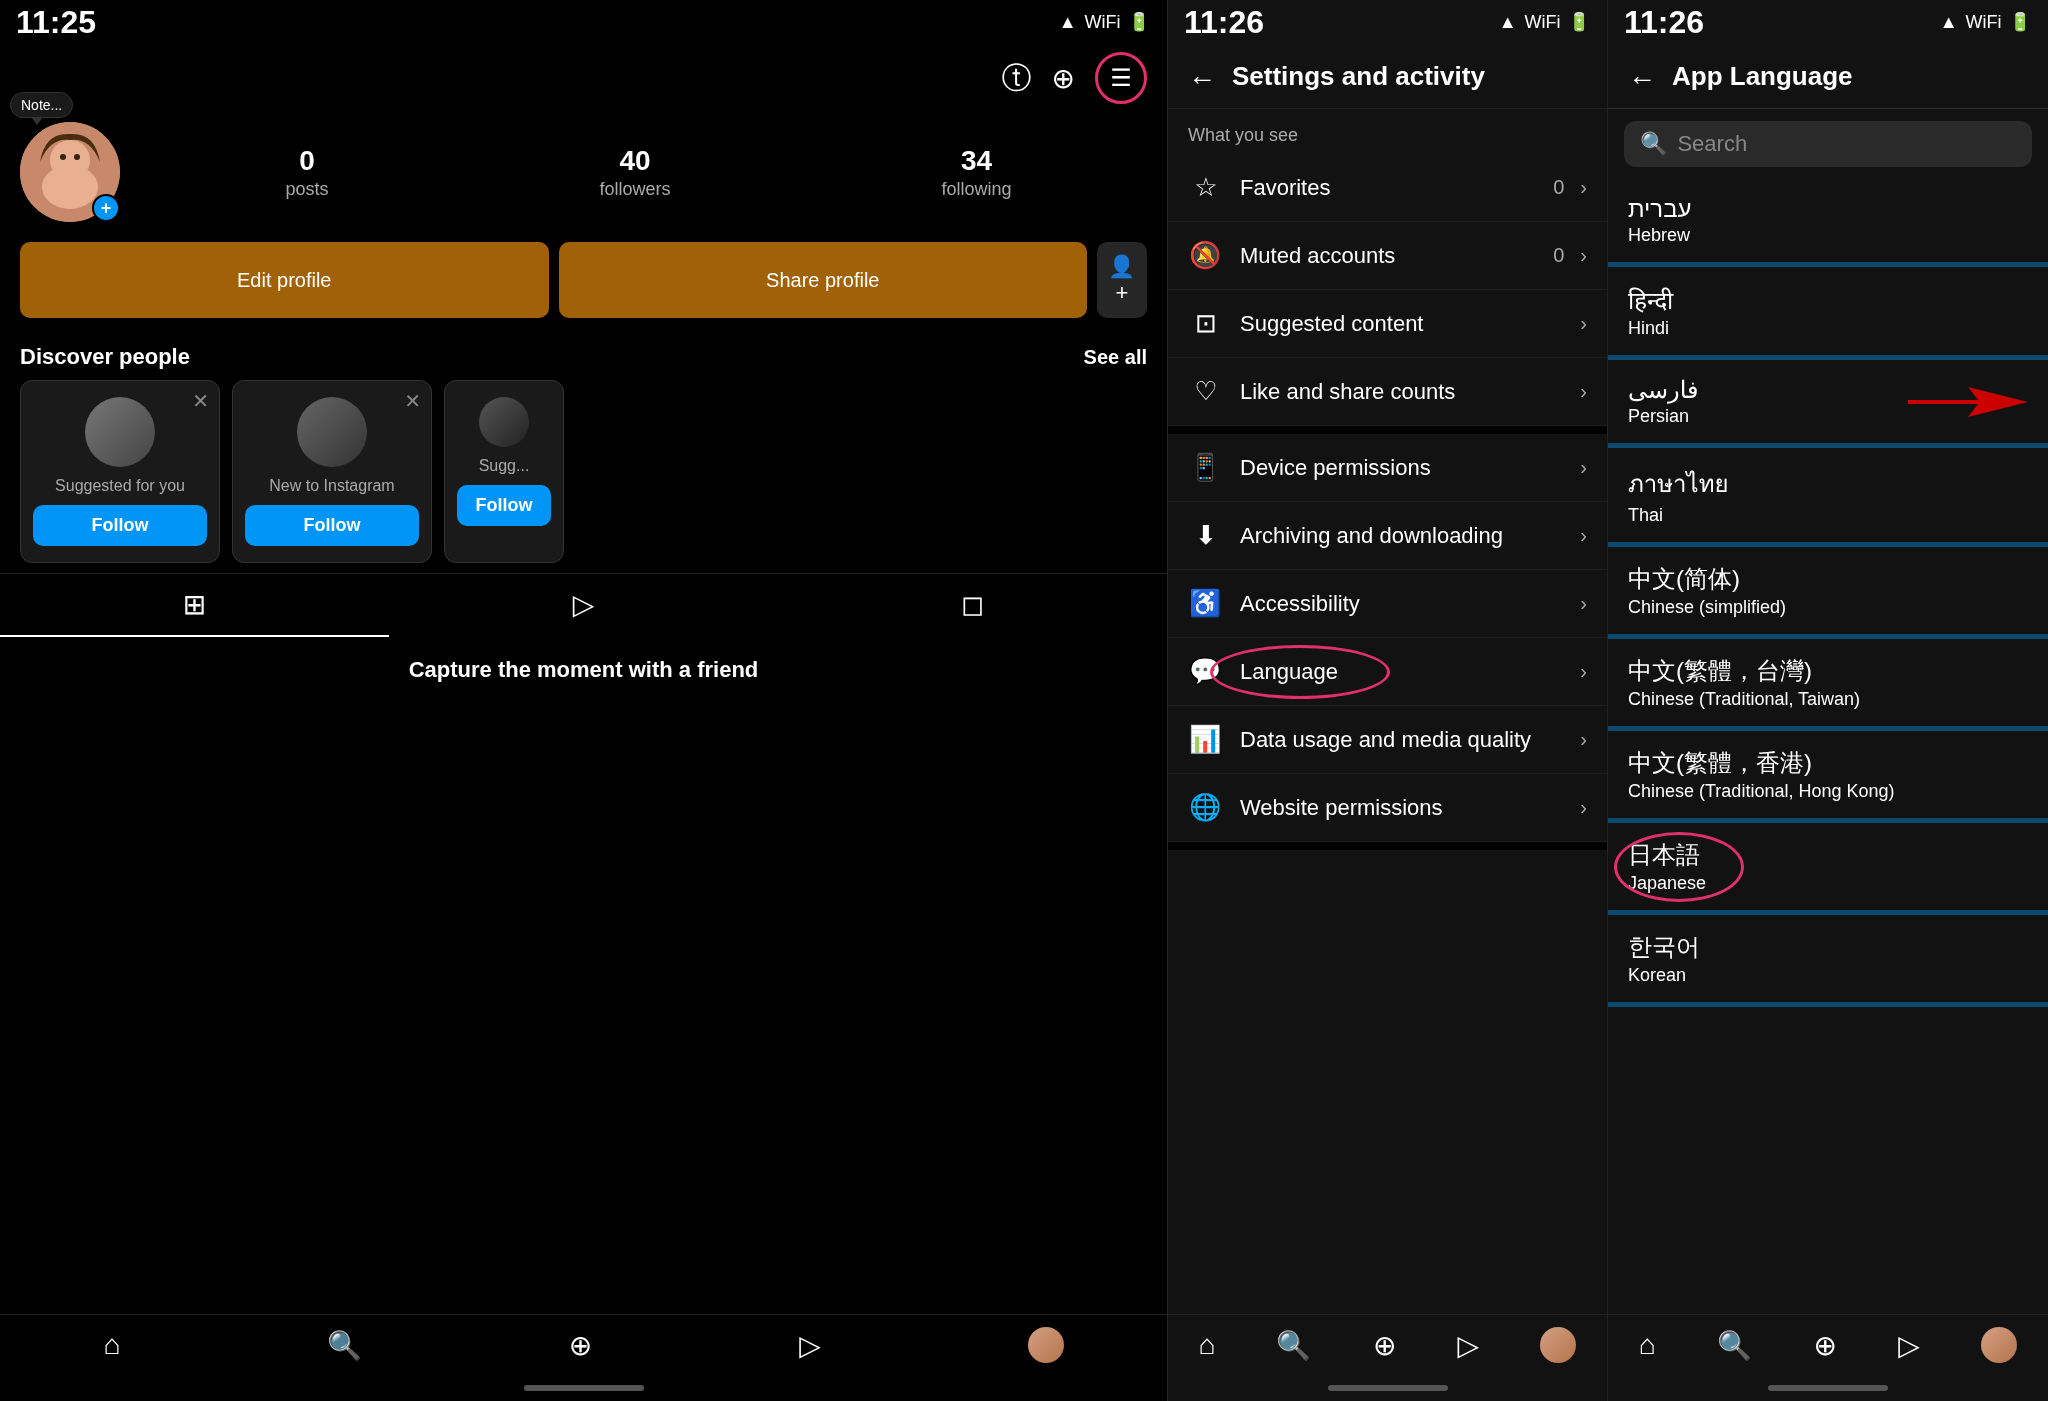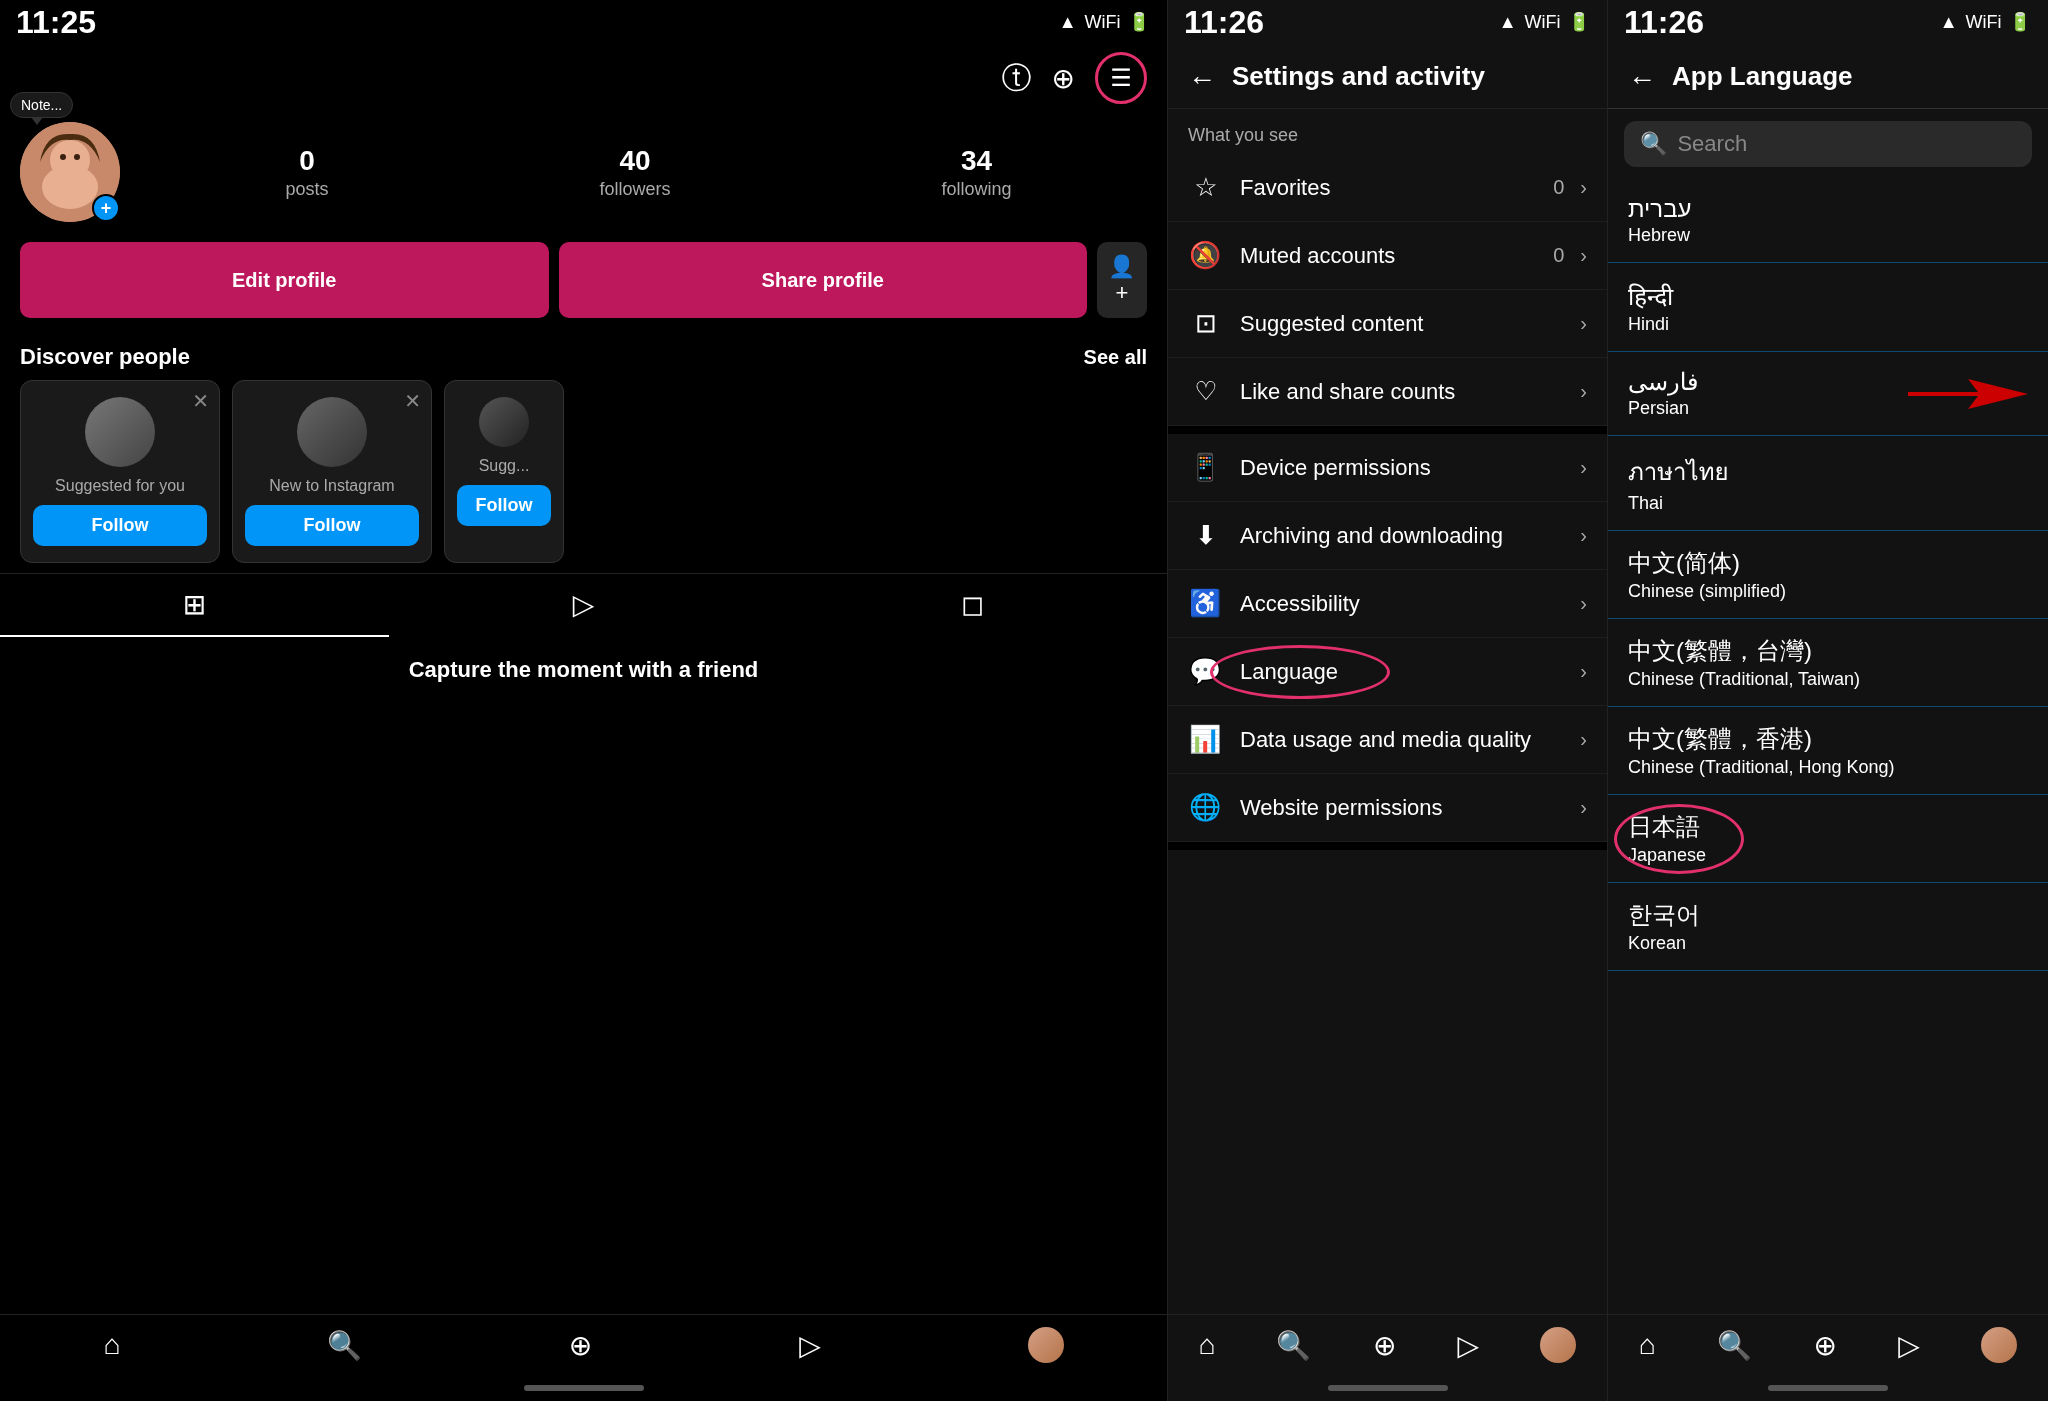--- a/index.html
+++ b/index.html
@@ -151,27 +151,27 @@
     }
 
     
     .profile-actions {
       display: flex;
       gap: 10px;
       padding: 10px 20px;
     }
     .action-btn {
       flex: 1;
-      background: #be185d;
+      background: #a16207;
       color: #fff;
       border: none;
       border-radius: 10px;
       padding: 12px 0;
       font-size: 20px;
-      font-weight: 700;
+      font-weight: 400;
       cursor: pointer;
     }
     .action-btn-icon {
       width: 50px;
       background: #262626;
       color: #fff;
       border: none;
       border-radius: 10px;
       padding: 12px;
       font-size: 22px;
@@ -437,21 +437,21 @@
     .lang-search-input::placeholder {
       color: #888;
     }
 
     .lang-list {
       flex: 1;
       overflow-y: auto;
     }
     .lang-item {
       padding: 16px 20px;
-      border-bottom: 1px solid #0c4a6e;
+      border-bottom: 5px solid #0c4a6e;
       cursor: pointer;
       position: relative;
     }
     .lang-native {
       color: #fff;
       font-size: 24px;
       font-weight: 500;
     }
     .lang-english {
       color: #ffffff;

